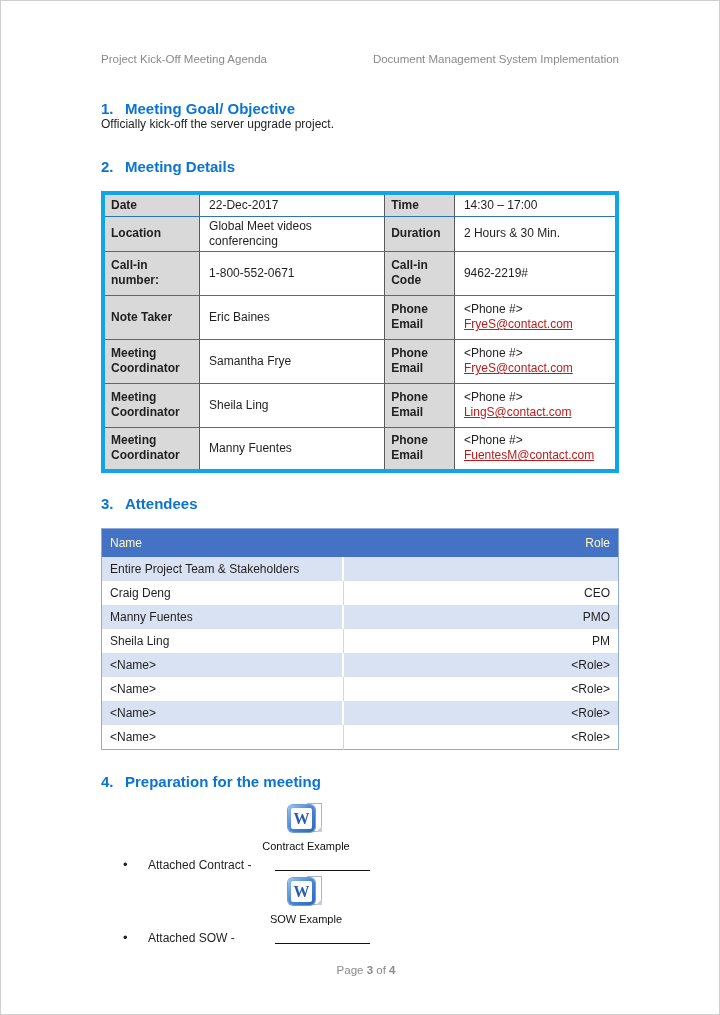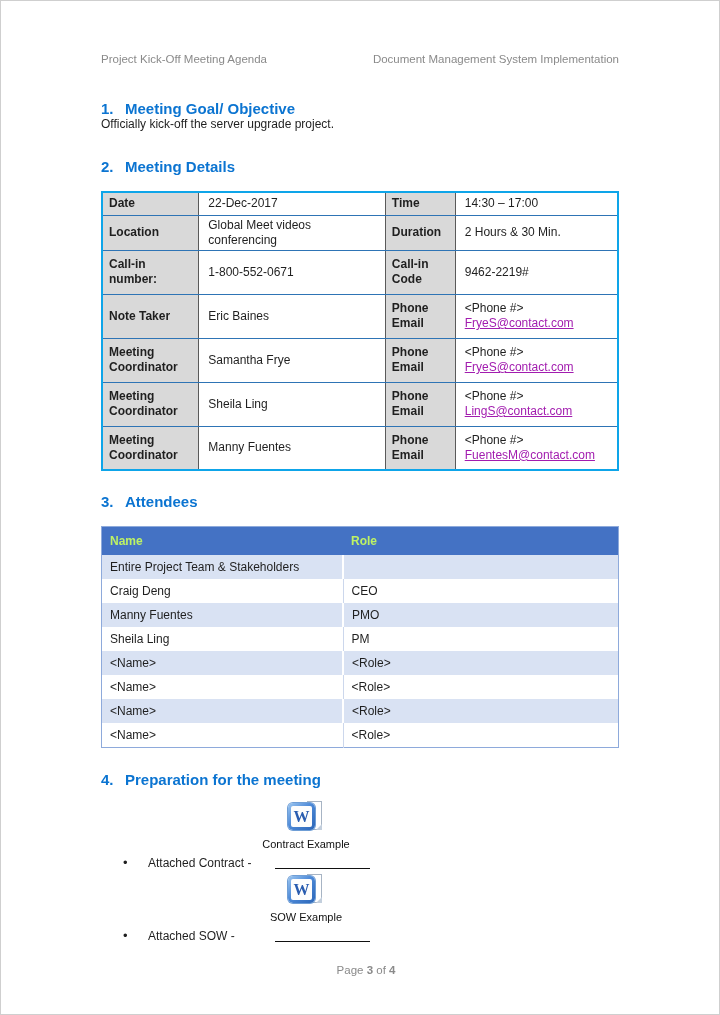--- a/index.html
+++ b/index.html
@@ -38,60 +38,60 @@
   .mt-att { margin-top: 23px; }
   .mt-prep { margin-top: 24px; }
 
   .goal-para { font-size: 12px; line-height: 14px; }
 
   
   table.details {
     margin-top: 16px;
     width: 518px;
     border-collapse: collapse;
-    border: 2px solid #0ea5e9;
+    border: 4px solid #0ea5e9;
     font-size: 12px;
   }
   .details td {
     border-top: 1px solid #2e74b5;
     border-bottom: 1px solid #2e74b5;
     border-left: 1px solid #5a5a5a;
     border-right: 1px solid #5a5a5a;
     padding: 2px 6px;
     vertical-align: middle;
     line-height: 15px;
   }
   .details td.lbl { background: #d9d9d9; font-weight: bold; }
   .details td.val { padding-left: 9px; }
   .details tr.short { height: 23px; }
   .details tr.tall  { height: 44px; }
-  .details a.email-link { color: #a21caf; }
+  .details a.email-link { color: #b91c1c; }
   .details .phline { display: block; }
 
   
   table.att {
     margin-top: 16px;
     width: 518px;
     border-collapse: collapse;
     border: 1px solid #8eaadb;
     font-size: 12px;
   }
   .att th {
     background: #4472c4;
-    color: #bef264;
-    font-weight: bold;
+    color: #fef9c3;
+    font-weight: normal;
     text-align: left;
     height: 24px;
     padding: 2px 8px;
     font-size: 12px;
   }
   .att td { height: 22px; padding: 1px 8px; line-height: 14px; }
   .att tr.band td { background: #d9e2f3; }
   .att tr.plain td { background: #ffffff; }
-  .att td.role, .att th.role { width: 258px; }
+  .att td.role, .att th.role { width: 258px; text-align: right; }
   .att tr.band td.role { border-left: 2px solid #ffffff; }
   .att tr.plain td.role { border-left: 1px solid #ccd7ec; }
 
   
   .attach-block { margin-top: 13px; margin-left: 140px; width: 130px; text-align: center; }
   .attach-block.second { margin-top: 2px; }
   .attach-caption { font-size: 11px; margin-top: 2px; color: #111111; }
 
   .word-icon { position: relative; display: inline-block; width: 36px; height: 31px; }
   .word-icon .back-page {

